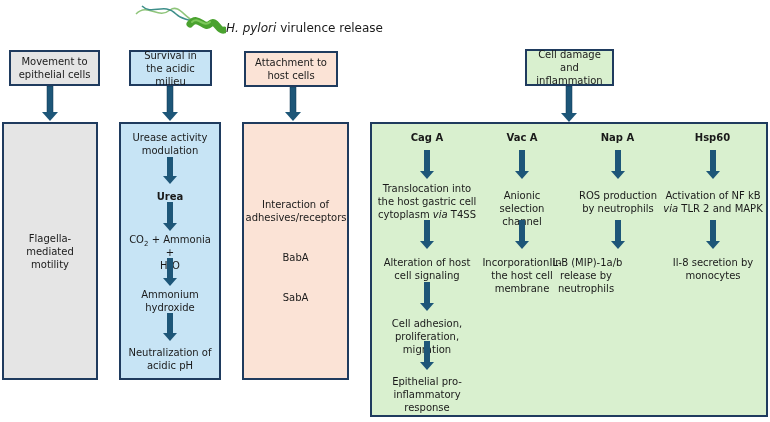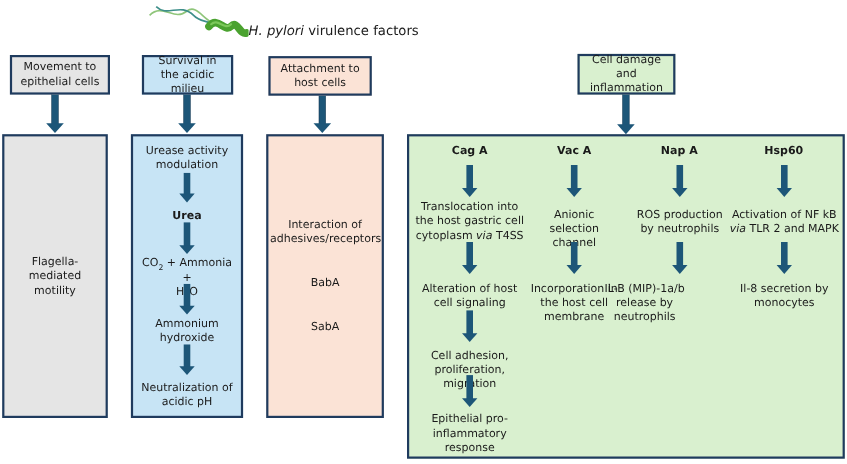--- a/index.html
+++ b/index.html
@@ -23,21 +23,21 @@
 </style>
 </head>
 <body>
 
 <svg class="abs" style="left:134px;top:0px" width="92" height="46" viewBox="0 0 92 46">
   <path d="M2 14 C14 2, 24 20, 36 10 C44 4, 50 16, 58 20" fill="none" stroke="#8fc57a" stroke-width="1.5"></path>
   <path d="M8 6 C18 16, 30 2, 42 14 C48 20, 52 18, 60 22" fill="none" stroke="#3e8f8a" stroke-width="1.5"></path>
   <path d="M56 24 C64 14, 70 30, 76 24 C82 18, 84 32, 90 30" fill="none" stroke="#4aa22f" stroke-width="7" stroke-linecap="round"></path>
   <path d="M58 22 C64 16, 70 28, 76 22" fill="none" stroke="#7cc85a" stroke-width="2" stroke-linecap="round"></path>
 </svg>
-<div class="title"><i>H. pylori</i><span> virulence factors</span></div>
+<div class="title"><i>H. pylori</i><span> virulence release</span></div>
 
 <div class="box hdr gray" style="left:9px;top:50px;width:91px;height:36px;">
   <span>Movement to epithelial cells</span>
 </div>
 <div class="box hdr blue" style="left:129px;top:50px;width:83px;height:36px;">
   <span>Survival in the acidic milieu</span>
 </div>
 <div class="box hdr peach" style="left:244px;top:51px;width:94px;height:36px;">
   <span>Attachment to host cells</span>
 </div>

